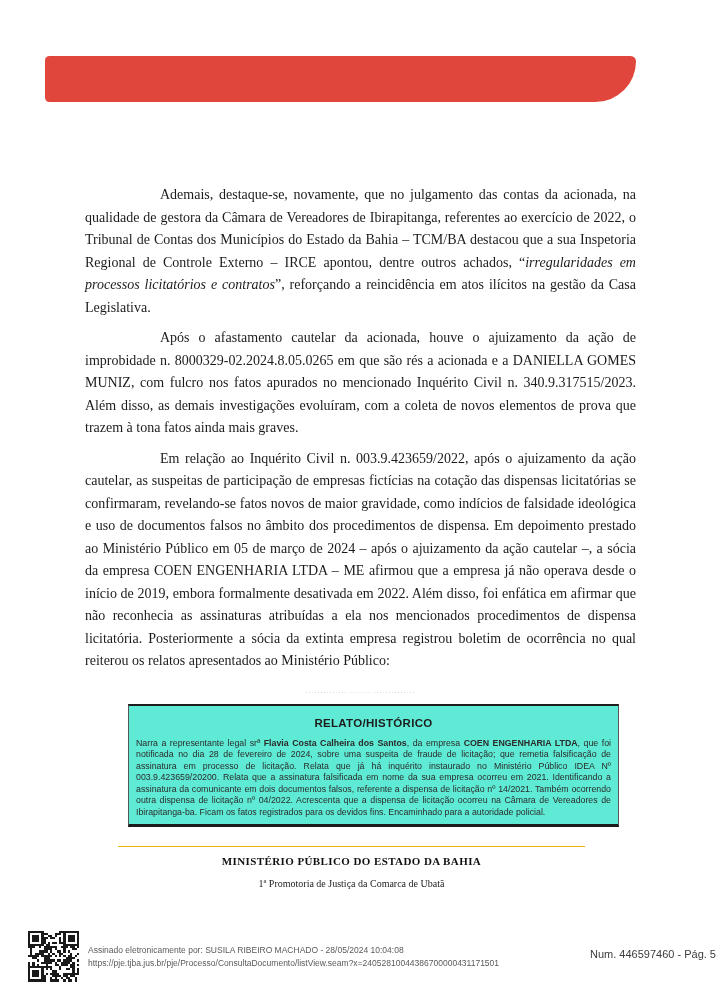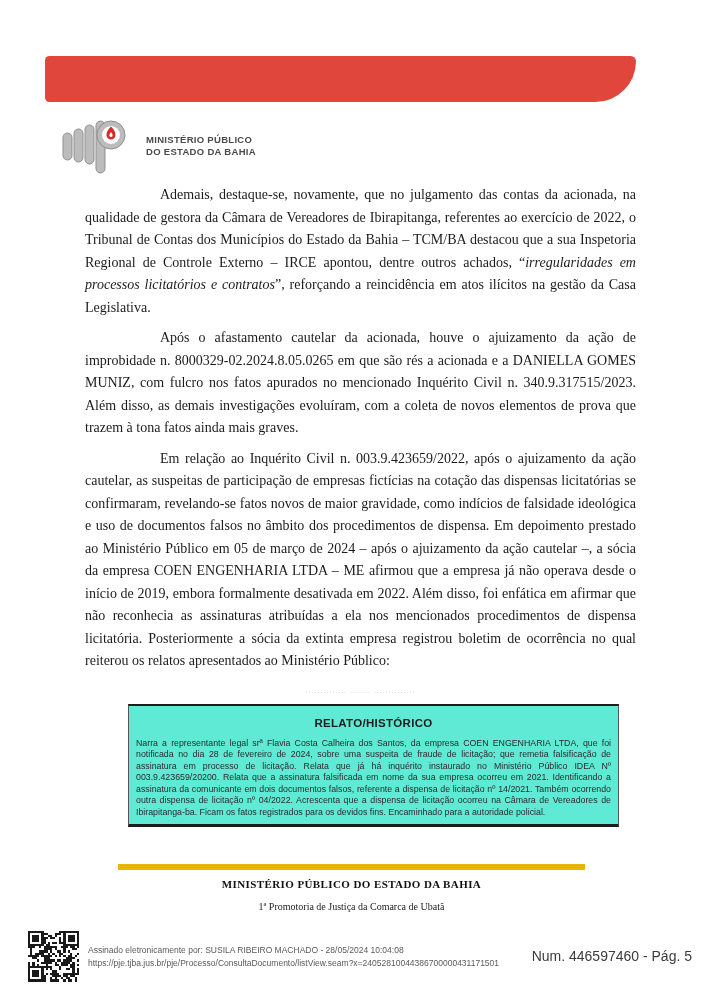--- a/index.html
+++ b/index.html
@@ -41,64 +41,46 @@
     border-top:2px solid #1c1c1c; border-bottom:3px solid #1c1c1c;
     border-left:1px solid #555; border-right:1px solid #555;
     padding:4px 7px 5px 7px;
     font-family:"Liberation Sans", sans-serif; color:#2b2b2b;
   }
   .relato-title {
     text-align:center; font-weight:bold; font-size:11.5px;
     letter-spacing:0.3px; margin:2px 0 3px 0; color:#1c1c1c;
   }
   .relato-body { font-size:8.8px; line-height:11.6px; text-align:justify; }
-  .relato-body b { font-weight:normal; }
+  .relato-body b { font-weight:bold; }
   .letterhead {
-    margin-top:37px; margin-left:33px; width:467px;
-    border-top:6px solid #eab308; text-align:center; padding-top:3px;
+    margin-top:19px; margin-left:33px; width:467px;
+    border-top:1px solid #eab308; text-align:center; padding-top:3px;
   }
   .letterhead-title { font-weight:bold; font-size:11px; letter-spacing:0.4px; color:#111; }
   .letterhead-sub { font-size:10px; color:#222; margin-top:1px; }
   
   .qr { position:absolute; left:28px; top:921px; width:51px; height:70px; }
   .sign-block {
     position:absolute; left:88px; top:944px; width:420px;
     font-family:"Liberation Sans", sans-serif; font-size:8.5px;
     line-height:12.5px; color:#5a5a5a;
   }
   .page-ref {
-    position:absolute; right:28px; top:948px;
-    font-family:"Liberation Sans", sans-serif; font-size:14px; color:#3c3c3c;
+    position:absolute; right:4px; top:948px;
+    font-family:"Liberation Sans", sans-serif; font-size:11px; color:#3c3c3c;
   }
 </style>
 </head>
 <body>
 
 <div class="page">
 
   <div class="banner" style="background: rgb(224, 70, 60);"></div>
 
-  <div class="logo">
-    <svg class="logo-mark" viewBox="0 0 78 56" xmlns="http://www.w3.org/2000/svg">
-      <g id="logo-bars" stroke="#8f8f8f" stroke-width="1" fill="#bcbcbc">
-        <rect x="3" y="15" width="9" height="27" rx="4.5"></rect>
-        <rect x="14" y="11" width="9" height="33" rx="4.5"></rect>
-        <rect x="25" y="7" width="9" height="39" rx="4.5"></rect>
-        <rect x="36" y="3" width="9" height="52" rx="4.5"></rect>
-        <circle cx="51" cy="17" r="14"></circle>
-      </g>
-      <circle cx="51" cy="17" r="9" fill="#ffffff"></circle>
-      <path fill="#d22b2b" d="M51 8.5 c2.5 3 4.5 5 4.5 8.5 a4.5 4.5 0 0 1 -9 0 c0 -3.5 2 -5.5 4.5 -8.5 z
-               M51 14 c-1 1.5 -1.6 2.3 -1.6 3.4 a1.6 1.6 0 0 0 3.2 0 c0 -1.1 -0.6 -1.9 -1.6 -3.4 z"></path>
-    </svg>
-    <div class="logo-text">
-      <div>MINISTÉRIO PÚBLICO</div>
-      <div>DO ESTADO DA BAHIA</div>
-    </div>
-  </div>
 
   <div class="body-text">
 
 
     <p class="indent">
       <span>Ademais, destaque-se, novamente, que no julgamento das contas da acionada, na qualidade de gestora da Câmara de Vereadores de Ibirapitanga, referentes ao exercício de 2022, o Tribunal de Contas dos Municípios do Estado da Bahia – TCM/BA destacou que a sua Inspetoria Regional de Controle Externo – IRCE apontou, dentre outros achados, “</span><i>irregularidades em processos licitatórios e contratos</i><span>”, reforçando a reincidência em atos ilícitos na gestão da Casa Legislativa.</span>
     </p>
 
     <p class="indent">
       <b>Após o afastamento cautelar da acionada, houve o ajuizamento da ação de improbidade n. 8000329-02.2024.8.05.0265</b><span> em que são rés a acionada e a DANIELLA GOMES MUNIZ, com fulcro nos fatos apurados no mencionado Inquérito Civil n. 340.9.317515/2023. </span><b>Além disso, as demais investigações evoluíram, com a coleta de novos elementos de prova que trazem à tona fatos ainda mais graves</b><span>.</span>

